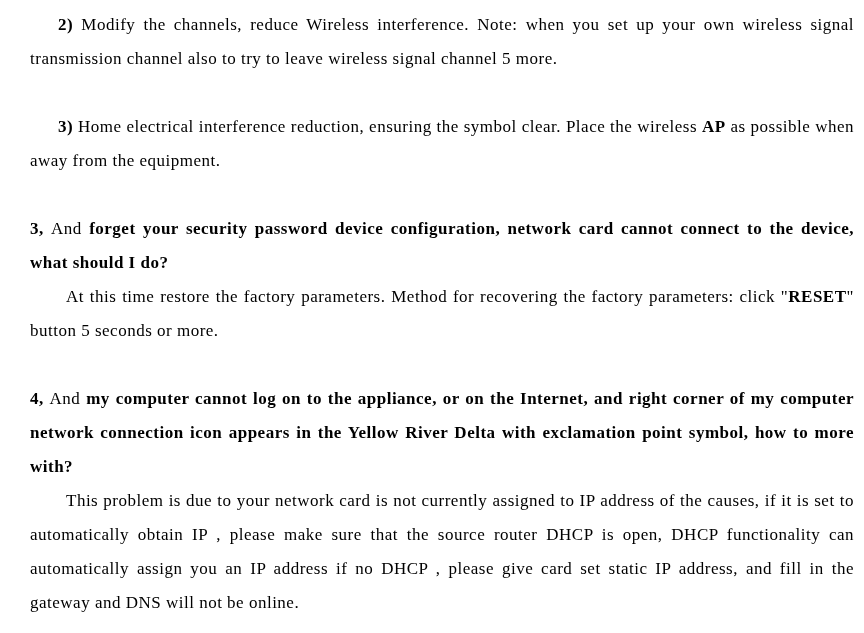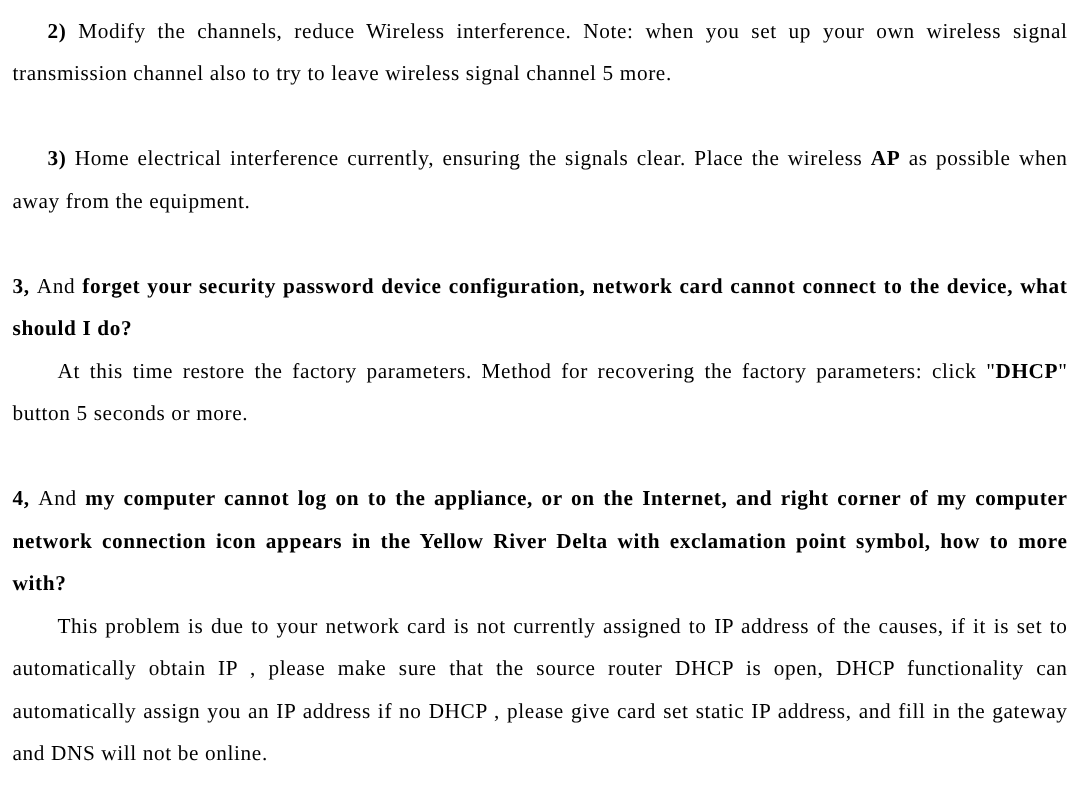--- a/index.html
+++ b/index.html
@@ -14,20 +14,21 @@
       font-family: "Times New Roman", "SimSun", serif;
       font-size: 17px;
       line-height: 2.0;
       color: #000000;
       padding: 8px 10px;
       letter-spacing: 0.5px;
     }
     .para {
       margin-bottom: 0;
       text-align: justify;
+      margin-left: 20px;
     }
     .indent {
       text-indent: 28px;
     }
     .indent-more {
       text-indent: 36px;
     }
     .spacer {
       height: 34px;
     }
@@ -38,31 +39,31 @@
 </head>
 <body>
 
 <div class="para indent">
   <span class="bold">2)  </span><span>Modify the channels, reduce Wireless interference. Note: when you set up your own wireless signal transmission channel also to try to leave wireless signal channel 5 more.</span>
 </div>
 
 <div class="spacer"></div>
 
 <div class="para indent">
-  <span class="bold">3)  </span><span>Home electrical interference currently, ensuring the signals clear. Place the wireless </span><span class="bold">AP</span><span> as possible when away from the equipment.</span>
+  <span class="bold">3)  </span><span>Home electrical interference reduction, ensuring the symbol clear. Place the wireless </span><span class="bold">AP</span><span> as possible when away from the equipment.</span>
 </div>
 
 <div class="spacer"></div>
 
 <div class="para">
   <span class="bold">3, </span><span>And </span><span class="bold">forget your security password device configuration, network card cannot connect to the device, what should I do?</span>
 </div>
 
 <div class="para indent-more">
-  <span>At this time restore the factory parameters. Method for recovering the factory parameters: click "</span><span class="bold">DHCP</span><span>" button 5 seconds or more.</span>
+  <span>At this time restore the factory parameters. Method for recovering the factory parameters: click "</span><span class="bold">RESET</span><span>" button 5 seconds or more.</span>
 </div>
 
 <div class="spacer"></div>
 
 <div class="para">
   <span class="bold">4, </span><span>And </span><span class="bold">my computer cannot log on to the appliance, or on the Internet, and right corner of my computer network connection icon appears in the Yellow River Delta with exclamation point symbol, how to more with?</span>
 </div>
 
 <div class="para indent-more">
   <span>This problem is due to your network card is not currently assigned to IP address of the causes, if it is set to automatically obtain IP , please make sure that the source router DHCP is open, DHCP functionality can automatically assign you an IP address if no DHCP , please give card set static IP address, and fill in the gateway and DNS will not be online.</span>

